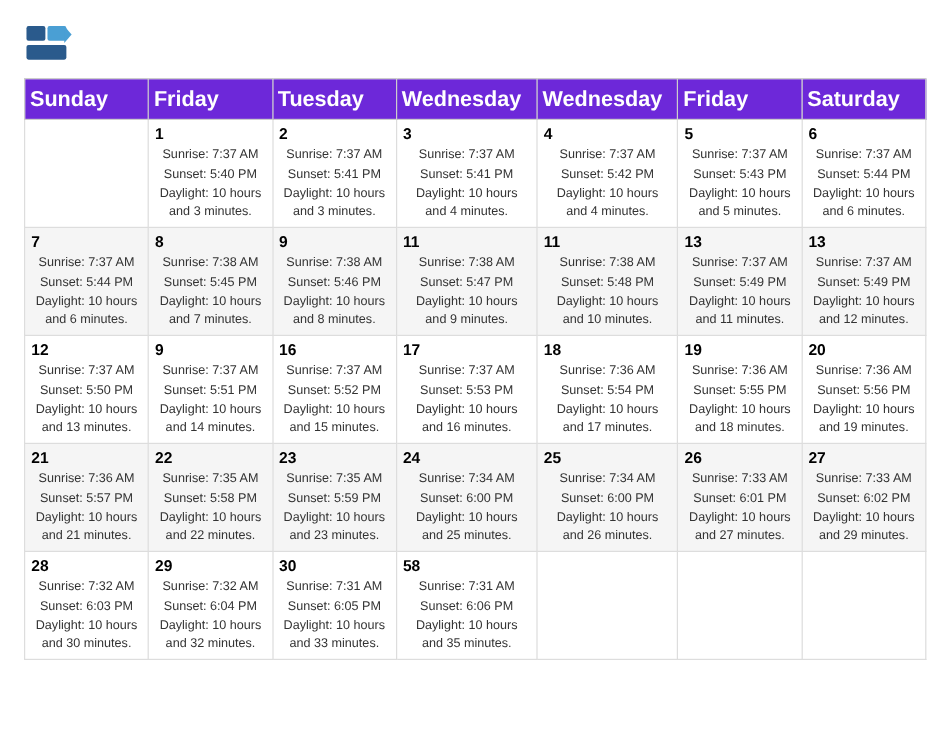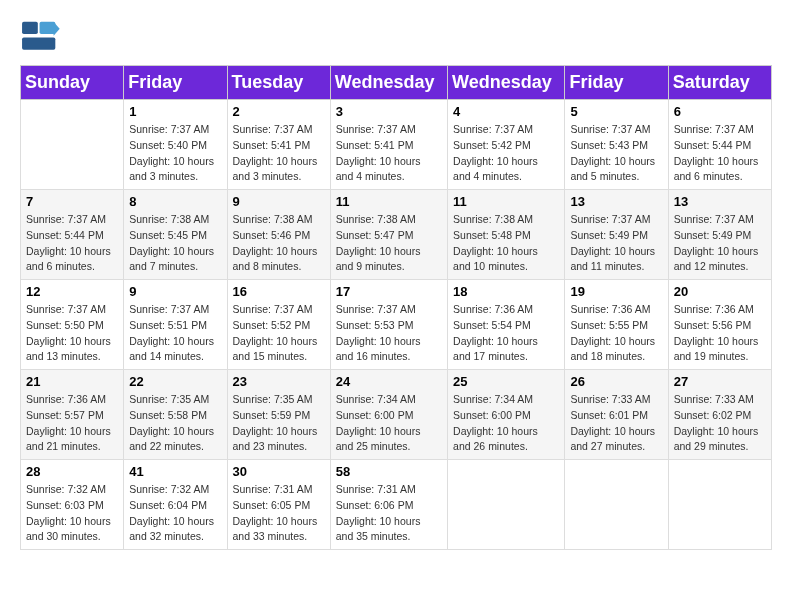--- a/index.html
+++ b/index.html
@@ -71,20 +71,21 @@
     .day-num {
       font-weight: bold;
       font-size: 13px;
       display: block;
       margin-bottom: 3px;
     }
     .day-info {
       font-size: 10.5px;
       color: #333;
       line-height: 1.5;
+      text-align: center;
     }
     .empty-cell {
       background-color: #f9f9f9;
     }
   </style>
 </head>
 <body>
 
 <div class="header-area">
   <div class="logo">
@@ -233,21 +234,21 @@
           <span class="day-num">27</span>
           <div class="day-info">Sunrise: 7:33 AM<br>Sunset: 6:02 PM<br>Daylight: 10 hours<br>and 29 minutes.</div>
         </td>
       </tr>
       <tr>
         <td>
           <span class="day-num">28</span>
           <div class="day-info">Sunrise: 7:32 AM<br>Sunset: 6:03 PM<br>Daylight: 10 hours<br>and 30 minutes.</div>
         </td>
         <td>
-          <span class="day-num">41</span>
+          <span class="day-num">29</span>
           <div class="day-info">Sunrise: 7:32 AM<br>Sunset: 6:04 PM<br>Daylight: 10 hours<br>and 32 minutes.</div>
         </td>
         <td>
           <span class="day-num">30</span>
           <div class="day-info">Sunrise: 7:31 AM<br>Sunset: 6:05 PM<br>Daylight: 10 hours<br>and 33 minutes.</div>
         </td>
         <td>
           <span class="day-num">58</span>
           <div class="day-info">Sunrise: 7:31 AM<br>Sunset: 6:06 PM<br>Daylight: 10 hours<br>and 35 minutes.</div>
         </td>

